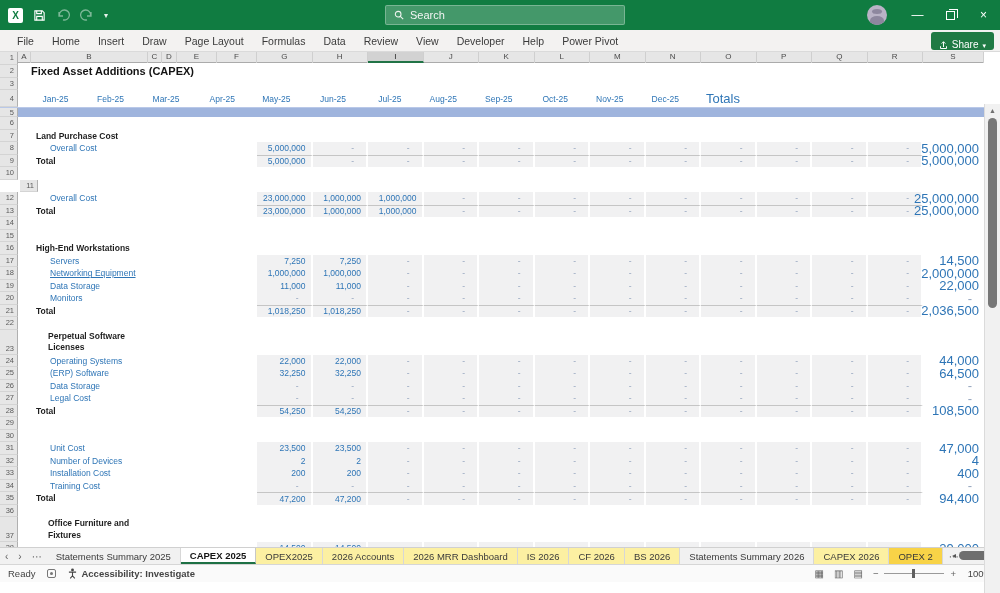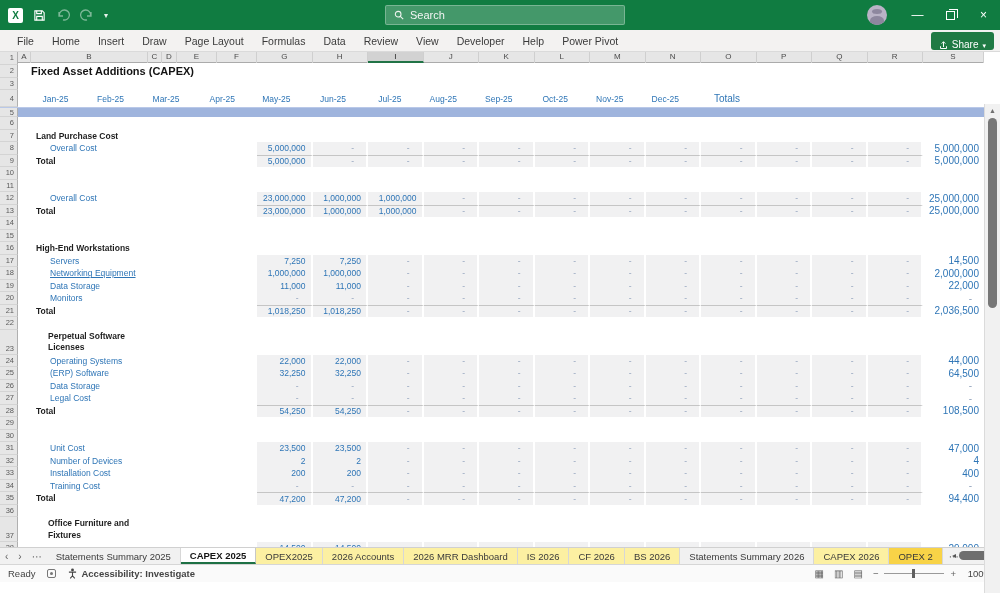--- a/index.html
+++ b/index.html
@@ -35,21 +35,21 @@
   .corner:after{content:"";position:absolute;right:1px;bottom:1px;border-bottom:6px solid #B5B5B5;border-left:6px solid transparent}
 
   
   .gridwrap{position:relative;width:1000px;height:495px;background:#fff}
   .rows{position:absolute;left:0;top:0;width:984px;overflow:hidden;height:495px}
   .row{display:flex;width:984px}
   .gut{width:18px;background:#E6E6E6;border-right:1px solid #B0B0B0;border-bottom:1px solid #D4D4D4;font-size:7.5px;color:#5a5a5a;text-align:right;padding-right:3px;display:flex;align-items:center;justify-content:flex-end}
   .gut.bottom{align-items:flex-end;padding-bottom:1px}
   .c-lab{width:239px;font-size:8.5px;display:flex;align-items:center;white-space:nowrap;overflow:visible}
   .c-m{width:55.5px;font-size:8.5px;text-align:right;display:flex;align-items:center;justify-content:flex-end;padding-right:5px;color:#2E75B6}
-  .c-s{width:61px;font-size:10px;display:flex;align-items:center;justify-content:flex-end;padding-right:5px;color:#2E75B6}
+  .c-s{width:61px;font-size:13px;display:flex;align-items:center;justify-content:flex-end;padding-right:5px;color:#2E75B6}
   .r-item .c-m,.r-total .c-m,.r-partial .c-m{background:#F1F1F2;border-right:2px solid #FFF}
   .r-total .c-m{border-top:1px solid #C5C5C5}
   .lbl-section{font-weight:bold;color:#1f1f1f;padding-left:18px}
   .lbl-section2{font-weight:bold;color:#1f1f1f;padding-left:30px;white-space:normal;line-height:11.5px;max-width:133px;display:flex;align-items:center}
   .lbl-item{color:#2E75B6;padding-left:32px}
   .lbl-total{font-weight:bold;color:#1f1f1f;padding-left:18px}
   .dash{color:#95A5BE;padding-right:12px}
   .r-band{background:#9FB4DD;border-top:1px solid #B9C8E8}
   .r-title .c-lab{font-weight:bold;font-size:11px;color:#141414;padding-left:13px}
 
@@ -244,21 +244,21 @@
         <div class="c-m dash">-</div>
         <div class="c-m dash">-</div>
         <div class="c-m dash">-</div>
         <div class="c-m dash">-</div>
         <div class="c-s">5,000,000</div>
       </div>
       <div class="row r-blank" style="height: 12.5px;">
         <div class="gut">10</div>
         <div class="c-lab" style="width: 966px;"></div>
       </div>
-      <div class="row r-section" style="height: 12.5px;">
+      <div class="row r-section" style="height: 12.5px; padding-left: 20px;">
         <div class="gut">11</div>
         <div class="c-lab" style="width: 727px;"></div>
       </div>
       <div class="row r-item" style="height: 12.5px;">
         <div class="gut">12</div>
         <div class="c-lab">
           <div class="lbl-item" style="display: block;">Overall Cost</div>
         </div>
         <div class="c-m">23,000,000</div>
         <div class="c-m">1,000,000</div>

